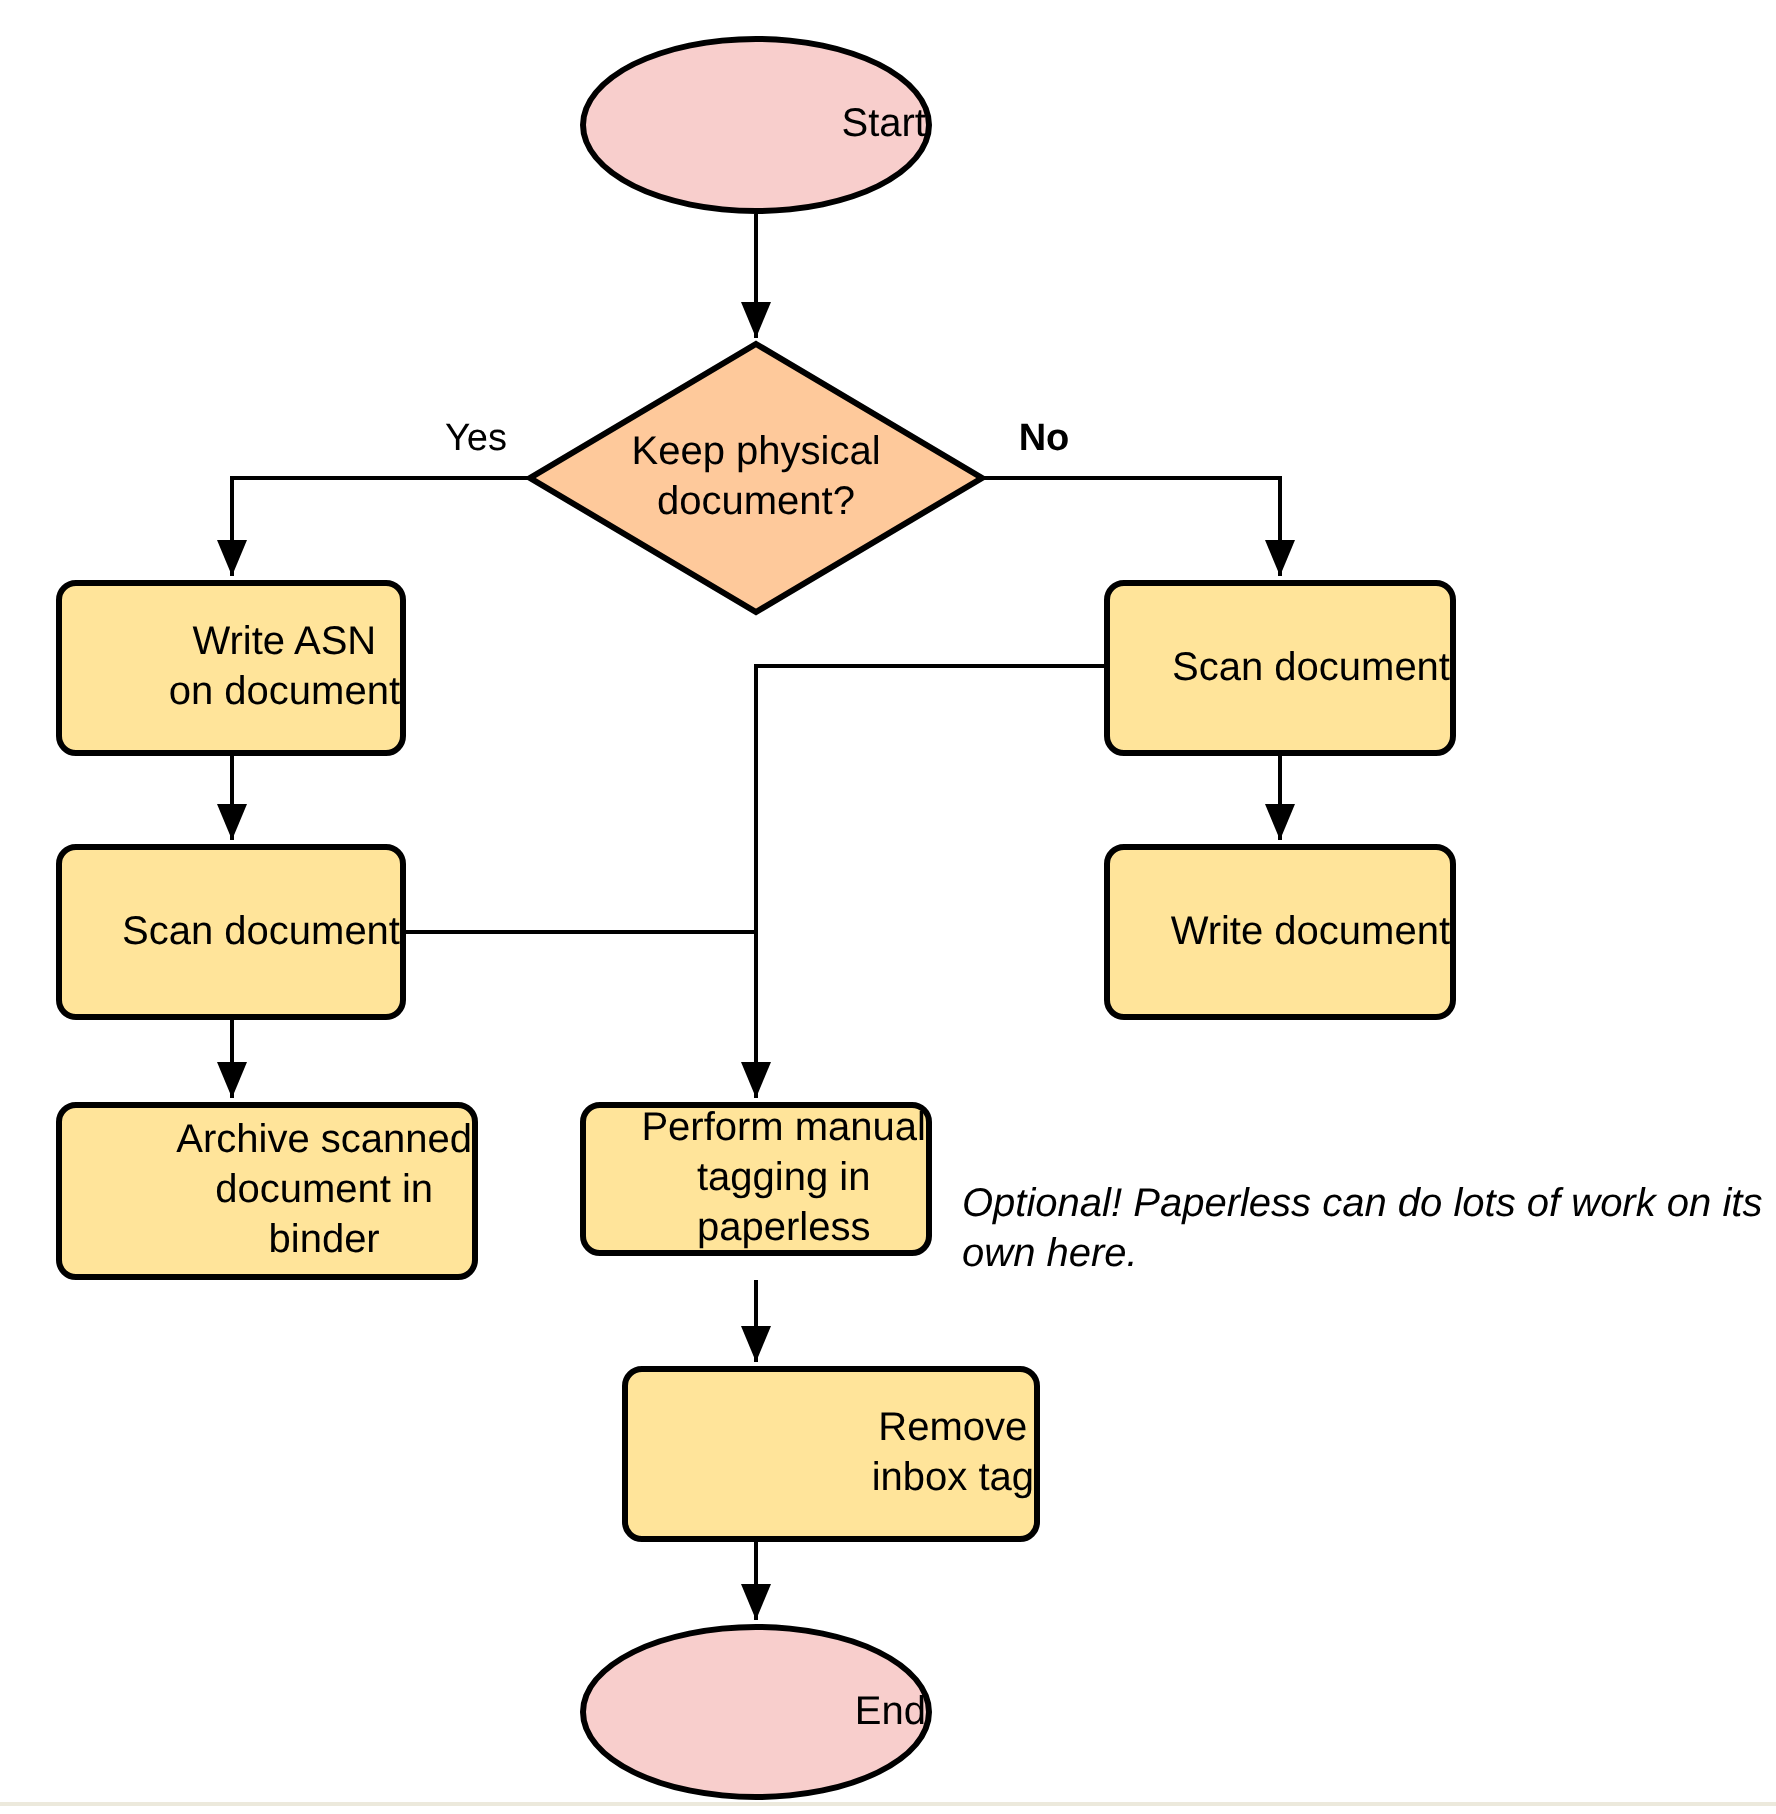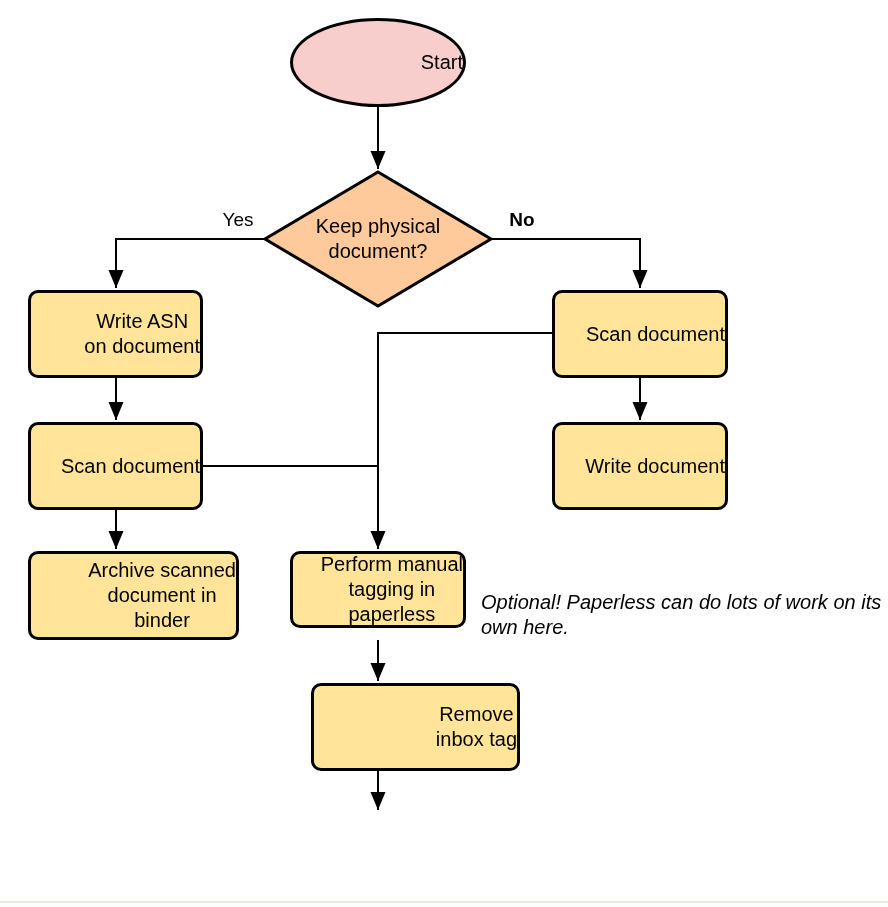--- a/index.html
+++ b/index.html
@@ -151,15 +151,18 @@
   </div>
 
   <div id="annotation">Optional! Paperless can do lots of work on
 its own here.</div>
 
   <div id="node-remove" class="node process">
     <span class="label">Remove
 inbox tag</span>
   </div>
 
+  <div id="node-end" class="node terminator">
+    <span class="label">End</span>
+  </div>
 
   <div id="page-bottom-line"></div>
 </div>
 
 </body></html>

